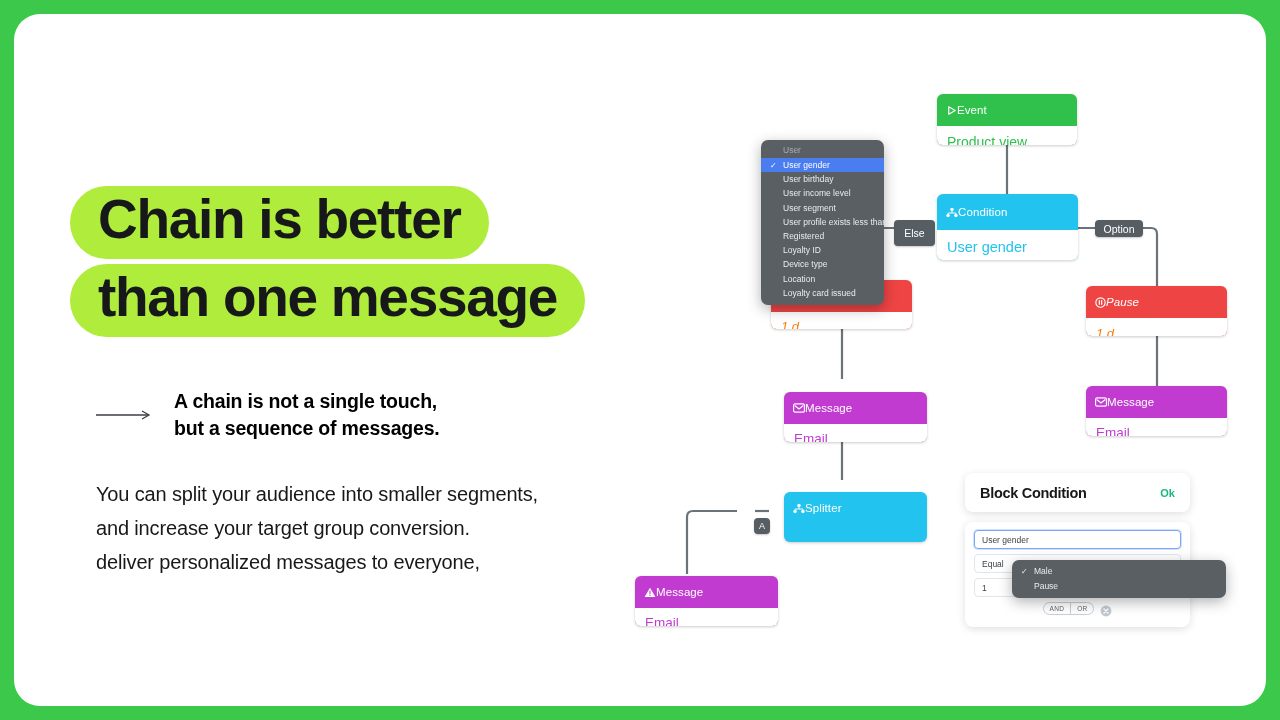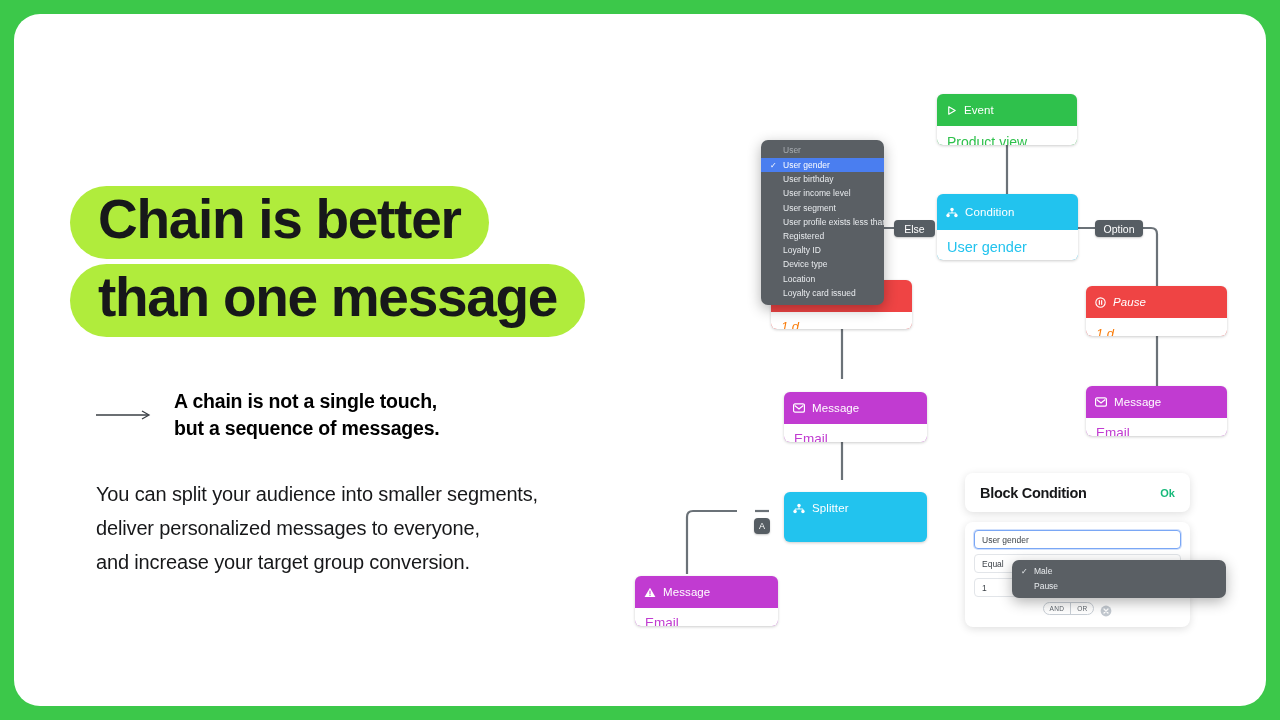--- a/index.html
+++ b/index.html
@@ -56,21 +56,21 @@
   .canvas { position: absolute; left: 0; top: 0; width: 1252px; height: 692px; }
   .edges { position: absolute; left: 0; top: 0; width: 1252px; height: 692px; }
 
   .node {
     position: absolute;
     border-radius: 6px;
     overflow: hidden;
     box-shadow: 0 1px 3px rgba(0,0,0,.20);
   }
   .node-head {
-    display: flex; align-items: center; gap: 7px;
+    display: flex; align-items: center; 
     padding: 16px 9px;
     color: #ffffff;
     font-size: 11.5px;
     letter-spacing: .1px;
   }
   .node-head .ico { display: flex; align-items: center; }
   .node-body {
     background: #ffffff;
     display: flex; align-items: center;
     padding: 0 10px;
@@ -202,22 +202,22 @@
       </svg>
     </span>
     <div class="lead-text">
       <div>A chain is not a single touch,</div>
       <div>but a sequence of messages.</div>
     </div>
   </div>
 
   <div class="body-text">
     <div>You can split your audience into smaller segments,</div>
+    <div>and increase your target group conversion.</div>
     <div>deliver personalized messages to everyone,</div>
-    <div>and increase your target group conversion.</div>
   </div>
 
   <div class="canvas">
 
     <svg class="edges">
       <g stroke="#6b7278" stroke-width="2.2" fill="none">
 
         <line x1="993" y1="131" x2="993" y2="182"></line>
 
         <line x1="880" y1="214" x2="921" y2="214"></line>
@@ -262,21 +262,21 @@
             <circle cx="2.4" cy="9.6" r="2" fill="#fff"></circle>
             <circle cx="11.6" cy="9.6" r="2" fill="#fff"></circle>
             <path d="M7 4.4 V6.6 M2.4 7.6 V6.6 H11.6 V7.6" stroke="#fff" stroke-width="1.1" fill="none"></path>
           </svg>
         </span>
         <span>Condition</span>
       </div>
       <div class="node-body" style="height:33px; font-size:14.5px;">User gender</div>
     </div>
 
-    <div class="chip" style="left:880px; top:206px; width:41px; height:17px;">Else</div>
+    <div class="chip" style="left:880px; top:206px; width:41px; height:26px;">Else</div>
 
     <div class="chip" style="left:1081px; top:206px; width:48px; height:17px;">Option</div>
 
     <div class="node n-pause" style="left:757px; top:266px; width:141px; height:49px;">
       <div class="node-head" style="height:20px;">
         <span class="ico">
           <svg width="11" height="11" viewBox="0 0 12 12">
             <circle cx="6" cy="6" r="5.1" fill="none" stroke="#fff" stroke-width="1.2"></circle>
             <rect x="4.1" y="3.5" width="1.3" height="5" fill="#fff"></rect>
             <rect x="6.6" y="3.5" width="1.3" height="5" fill="#fff"></rect>

